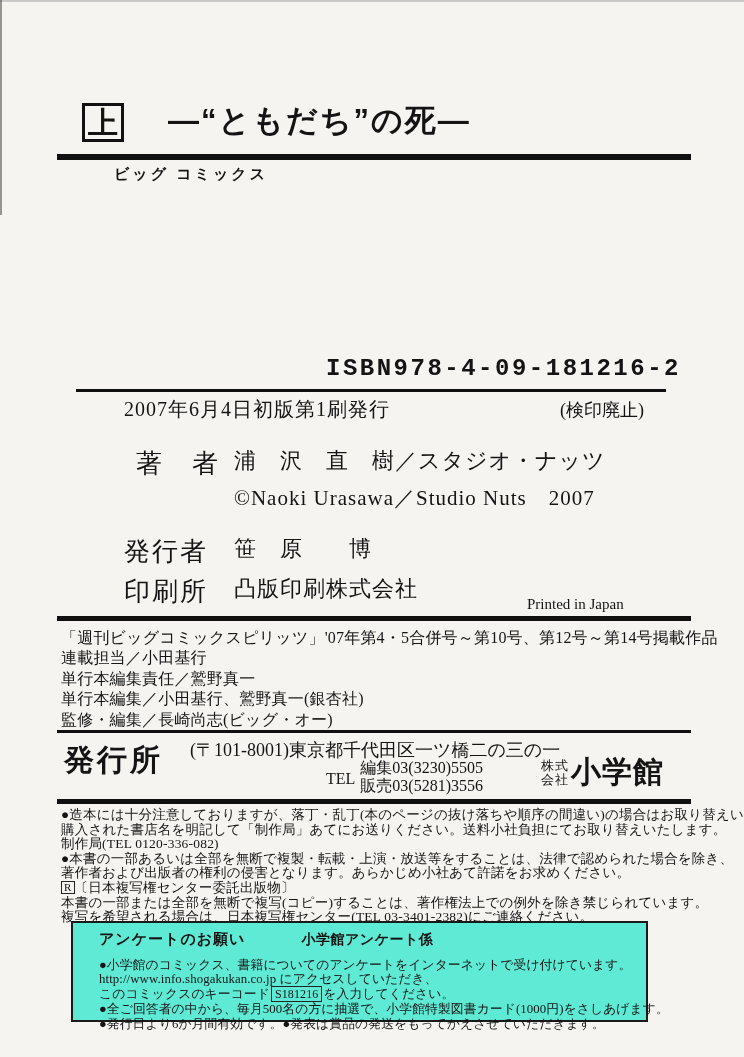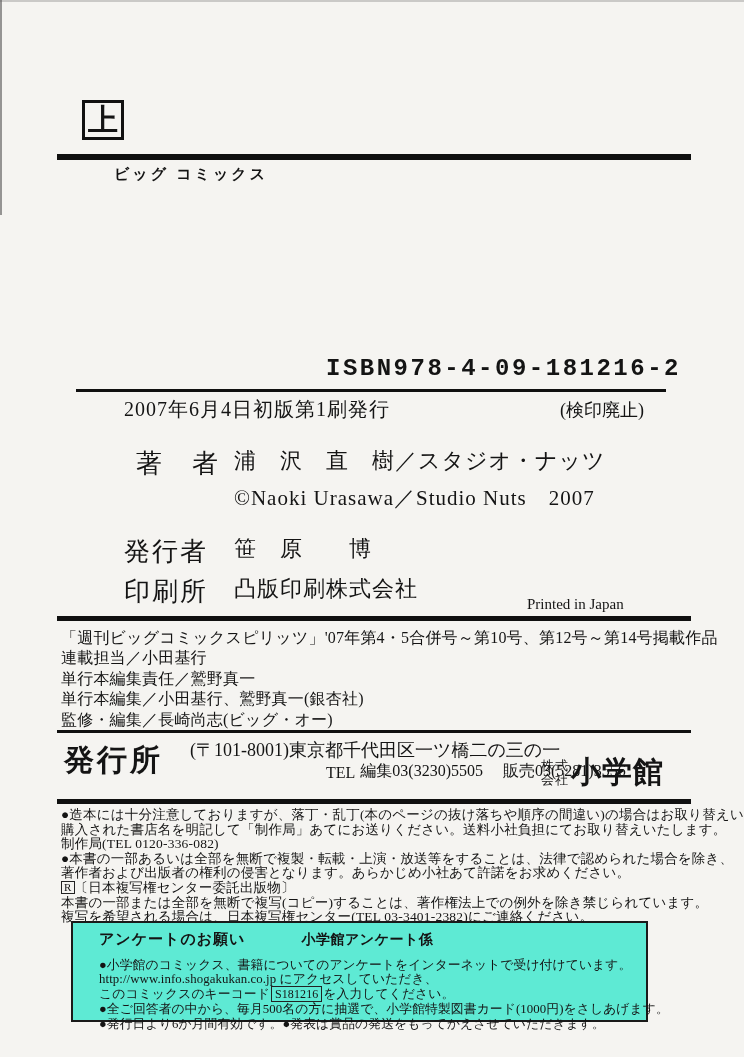--- a/index.html
+++ b/index.html
@@ -49,21 +49,21 @@
 
   .rule-a{left:57px;top:616px;width:634px;height:5px;}
   .serialization{position:absolute;left:61px;top:628px;width:648px;font-size:16px;line-height:20.4px;letter-spacing:.2px;white-space:nowrap;}
   .rule-b{left:57px;top:730px;width:634px;height:3px;}
 
   
   .pub-label{position:absolute;left:64px;top:740px;font-size:30px;font-weight:bold;letter-spacing:3px;}
   .pub-address{position:absolute;left:190px;top:738px;font-size:18px;white-space:nowrap;}
   .pub-tel{position:absolute;left:326px;top:759px;display:flex;align-items:center;}
   .pub-tel .tel-word{font-size:16px;margin-right:5px;margin-top:5px;}
-  .pub-tel .tel-stack{display:flex;flex-direction:row;font-size:16px;line-height:17.5px;white-space:nowrap;gap:20px;}
+  .pub-tel .tel-stack{display:flex;flex-direction:column;font-size:16px;line-height:17.5px;white-space:nowrap;}
   .pub-company{position:absolute;left:541px;top:752px;display:flex;align-items:center;}
   .pub-company .kk-stack{display:flex;flex-direction:column;font-size:13px;line-height:13.5px;letter-spacing:1px;}
   .pub-company .co-name{font-size:30px;font-weight:bold;letter-spacing:1px;margin-left:2px;}
   .rule-c{left:57px;top:799px;width:634px;height:5px;}
 
   
   .notices{position:absolute;left:61px;top:808px;width:650px;font-size:13.5px;line-height:14.6px;letter-spacing:.2px;white-space:nowrap;}
   .r-box{display:inline-block;border:1px solid #222;font-size:11px;line-height:11px;padding:0 2px;vertical-align:1px;}
 
   
@@ -82,20 +82,21 @@
 </head>
 <body>
 
 <div class="sheet">
 
   <div class="edge-left"></div>
   <div class="edge-top"></div>
 
   <div class="title-row gothic">
     <span class="vol-box">上</span>
+    <span class="title-sub">—“ともだち”の死—</span>
   </div>
   <div class="rule title-rule"></div>
   <div class="imprint gothic">ビッグ コミックス</div>
 
   <div class="isbn mono">ISBN978-4-09-181216-2</div>
   <div class="rule isbn-rule"></div>
   <div class="edition-date">2007年6月4日初版第1刷発行</div>
   <div class="edition-note">(検印廃止)</div>
 
   <div class="label row-author-label">著　者</div>

